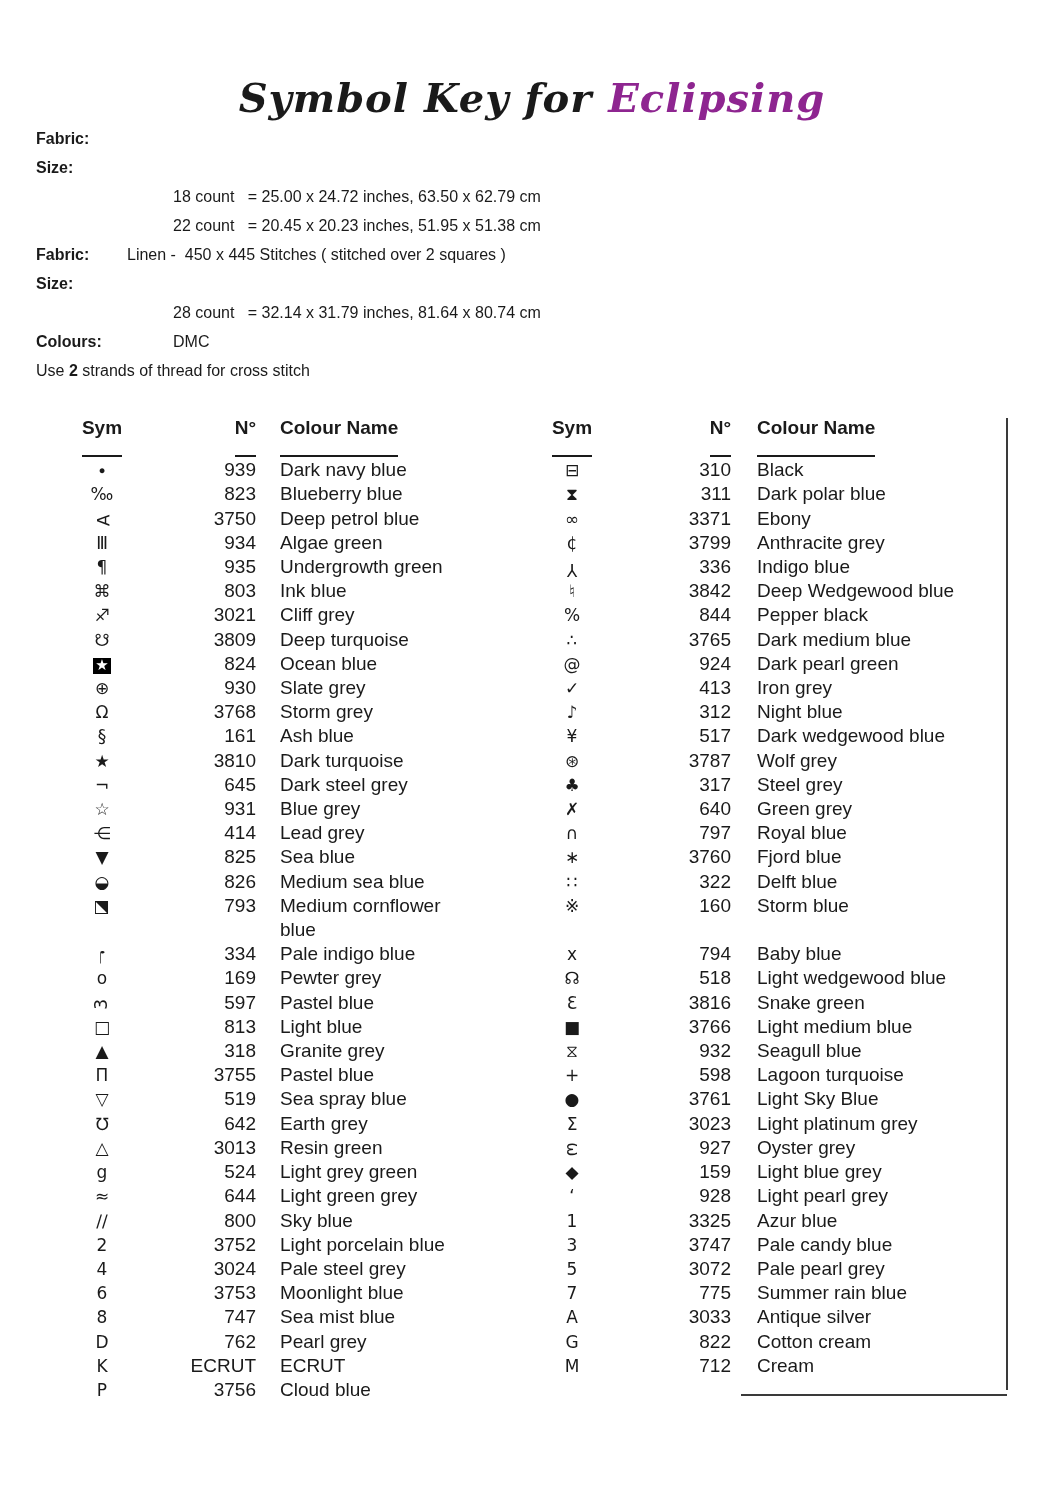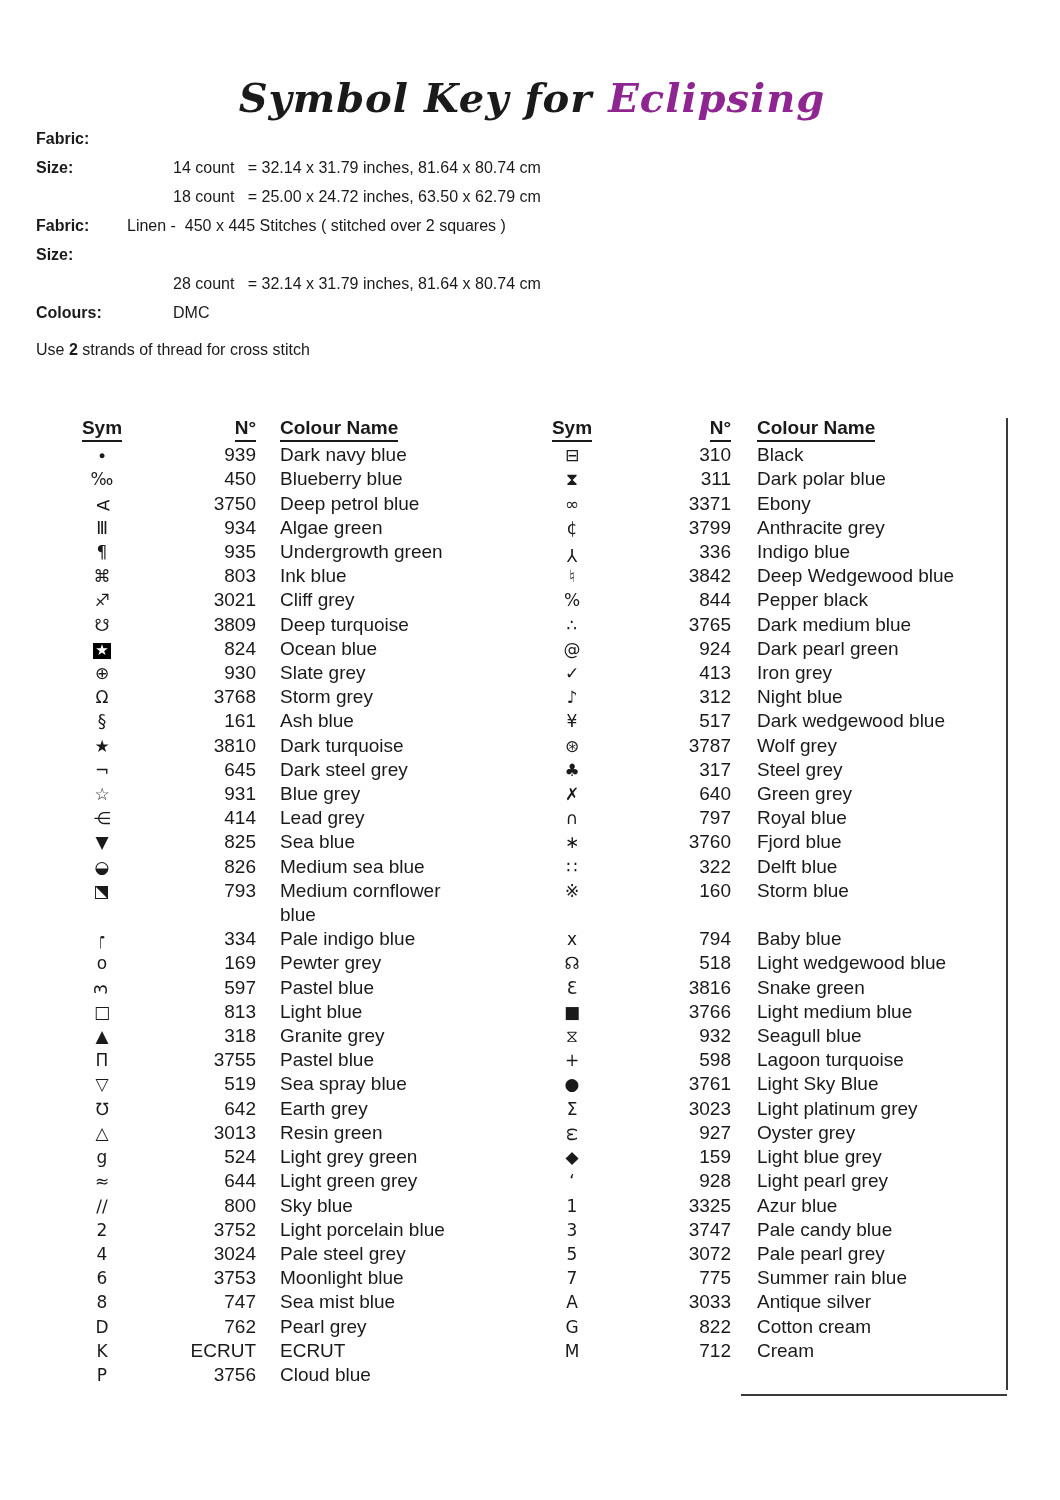--- a/index.html
+++ b/index.html
@@ -16,30 +16,30 @@
     font-size:40px;letter-spacing:1px;white-space:nowrap;
   }
   .brand{margin-left:16px;}
 
   
   .info{position:absolute;top:124px;left:36px;font-size:16px;line-height:29px;}
   .info-row{display:flex;}
   .info-label{width:91px;font-weight:bold;flex:none;}
   .info-text{white-space:pre;}
   .info-text.ind{margin-left:46px;}
-  .info-strands{margin-top:8px;}
+  .info-strands{margin-top:0;}
   .info-strands b{font-weight:bold;}
 
   
   .tbl{position:absolute;top:416px;border-collapse:collapse;}
   .tbl-left{left:72px;}
   .tbl-right{left:544px;}
   th,td{padding:0;margin:0;vertical-align:top;font-size:19px;line-height:24.2px;text-align:left;}
   th{font-weight:bold;padding-bottom:1px;}
-  .hdr{display:inline-block;border-bottom:2px solid #1a1a1a;padding-bottom:0px;}
+  .hdr{display:inline-block;border-bottom:2px solid #1a1a1a;padding-bottom:15px;}
   .tbl-left  .col-sym{width:60px;text-align:center;}
   .tbl-left  .col-num{width:124px;text-align:right;}
   .tbl-left  .col-name{padding-left:24px;width:180px;}
   .tbl-right .col-sym{width:56px;text-align:center;}
   .tbl-right .col-num{width:131px;text-align:right;}
   .tbl-right .col-name{padding-left:26px;width:225px;}
 
   .sym{
     font-family:"DejaVu Sans",sans-serif;font-size:17px;
     display:inline-block;min-width:12px;transform-origin:50% 55%;
@@ -62,25 +62,28 @@
     <span>Symbol Key for</span><span class="brand" style="color: rgb(142, 37, 144);">Eclipsing</span>
   </div>
 
   <div class="info">
     <div id="info-rows">
         <div class="info-row">
           <span class="info-label">Fabric:</span>
         </div>
         <div class="info-row">
           <span class="info-label">Size:</span>
-          <span class="info-text ind">14 count   = 32.14 x 31.79 inches, 81.64 x 80.74 cm</span>
         </div>
         <div class="info-row">
           <span class="info-label"></span>
           <span class="info-text ind">18 count   = 25.00 x 24.72 inches, 63.50 x 62.79 cm</span>
+        </div>
+        <div class="info-row">
+          <span class="info-label"></span>
+          <span class="info-text ind">22 count   = 20.45 x 20.23 inches, 51.95 x 51.38 cm</span>
         </div>
         <div class="info-row">
           <span class="info-label">Fabric:</span>
           <span class="info-text">Linen -  450 x 445 Stitches ( stitched over 2 squares )</span>
         </div>
         <div class="info-row">
           <span class="info-label">Size:</span>
         </div>
         <div class="info-row">
           <span class="info-label"></span>
@@ -103,21 +106,21 @@
       </tr>
     </thead>
     <tbody id="tbody-left">
         <tr>
           <td class="col-sym"><span class="sym">∙</span></td>
           <td class="col-num">939</td>
           <td class="col-name">Dark navy blue</td>
         </tr>
         <tr>
           <td class="col-sym"><span class="sym">‰</span></td>
-          <td class="col-num">450</td>
+          <td class="col-num">823</td>
           <td class="col-name">Blueberry blue</td>
         </tr>
         <tr>
           <td class="col-sym"><span class="sym rot-cw">∀</span></td>
           <td class="col-num">3750</td>
           <td class="col-name">Deep petrol blue</td>
         </tr>
         <tr>
           <td class="col-sym"><span class="sym">Ⅲ</span></td>
           <td class="col-num">934</td>

